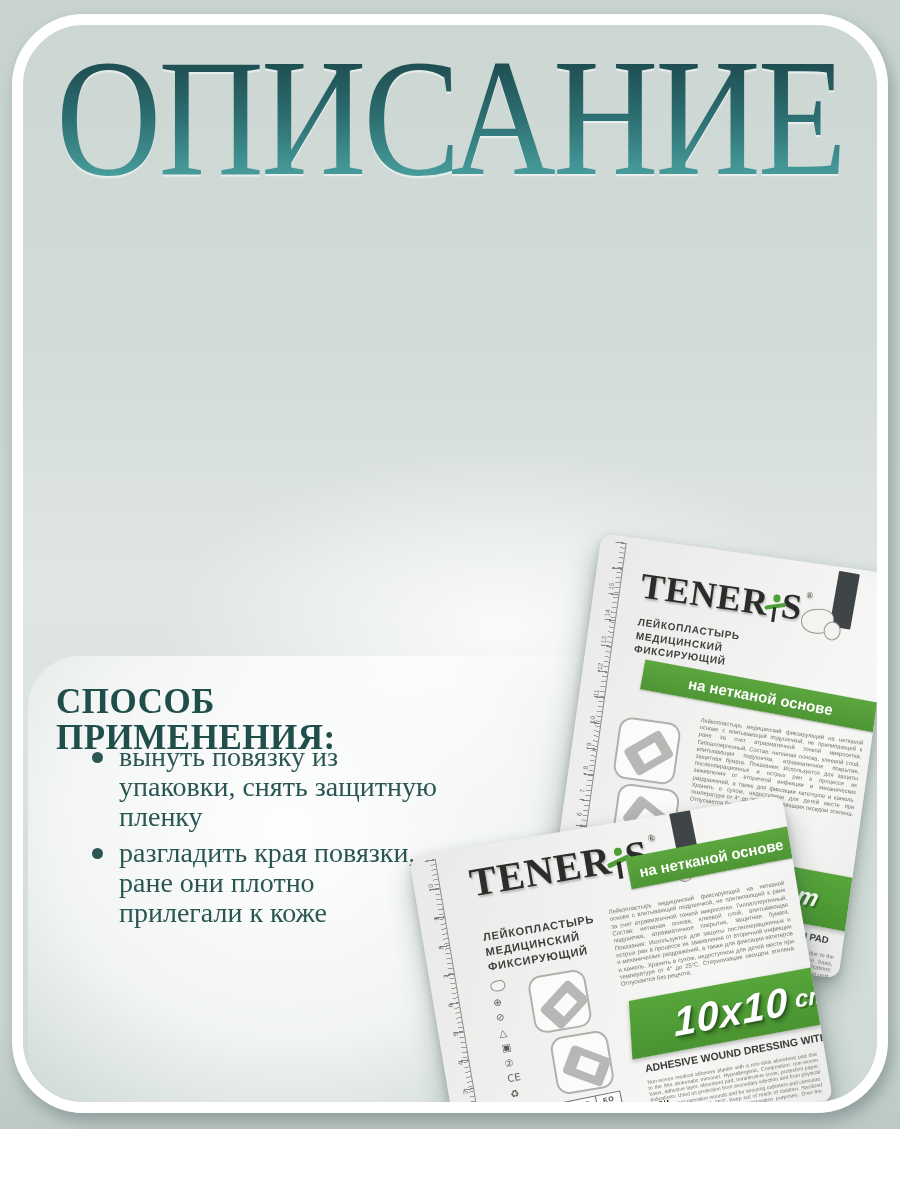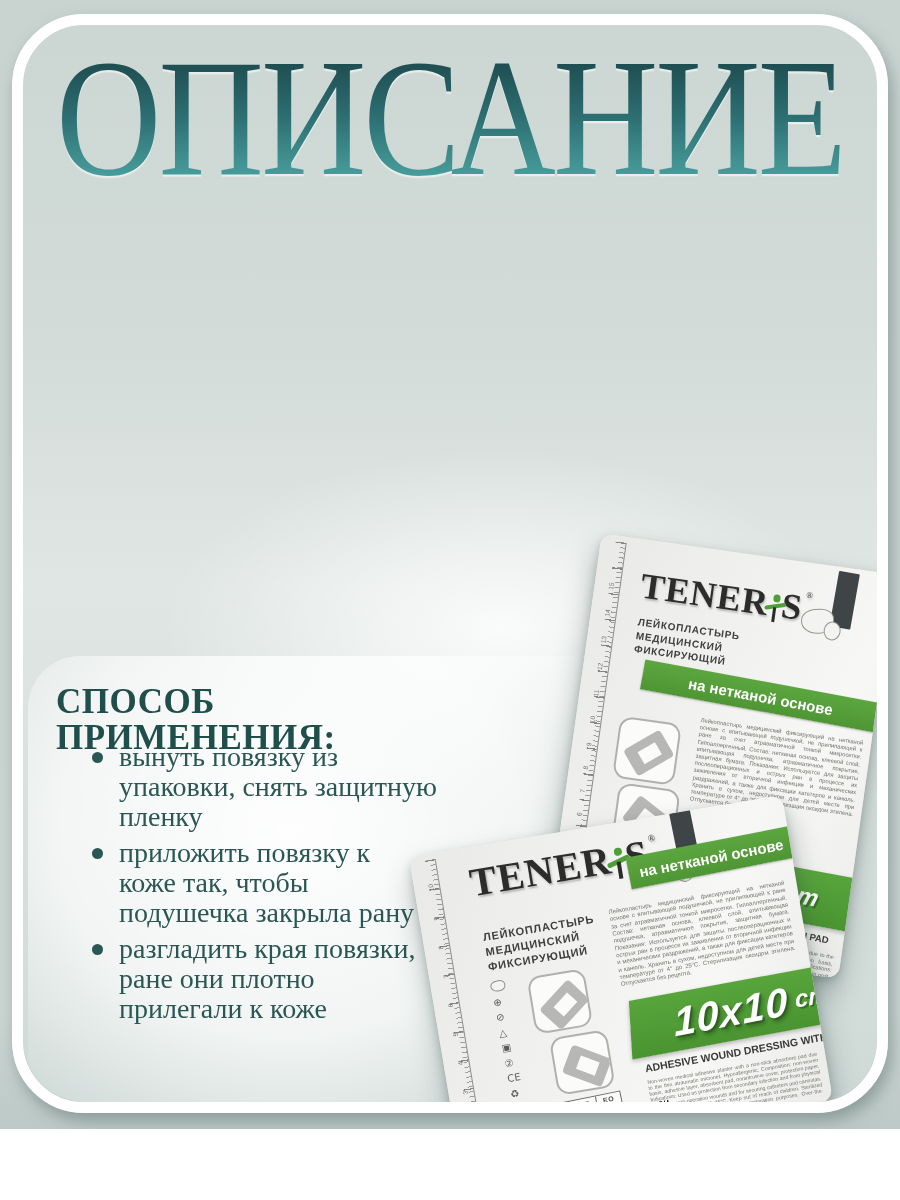--- a/index.html
+++ b/index.html
@@ -125,26 +125,20 @@
 
     <div class="usage-heading">СПОСОБ
 ПРИМЕНЕНИЯ:</div>
 
     <div class="bullets">
       <div class="bullet">
         <span class="dot"></span>
         <span class="btext">вынуть повязку из
 упаковки, снять защитную
 пленку</span>
-      </div>
-      <div class="bullet">
-        <span class="dot"></span>
-        <span class="btext">приложить повязку к
-коже так, чтобы
-подушечка закрыла рану</span>
       </div>
       <div class="bullet">
         <span class="dot"></span>
         <span class="btext">разгладить края повязки,
 ране они плотно
 прилегали к коже</span>
       </div>
     </div>
 
 

